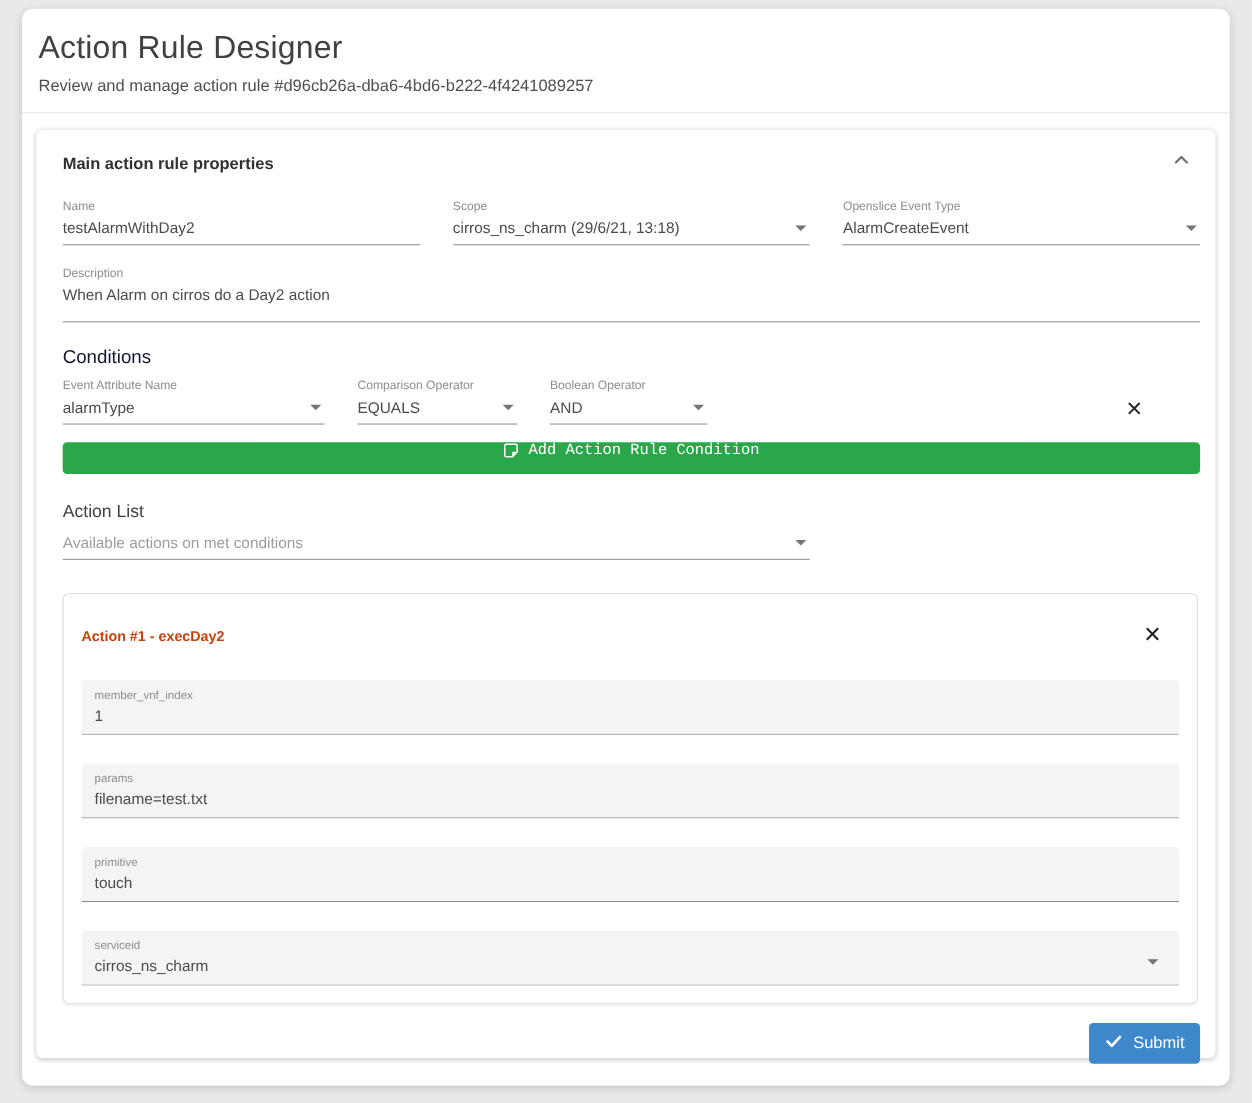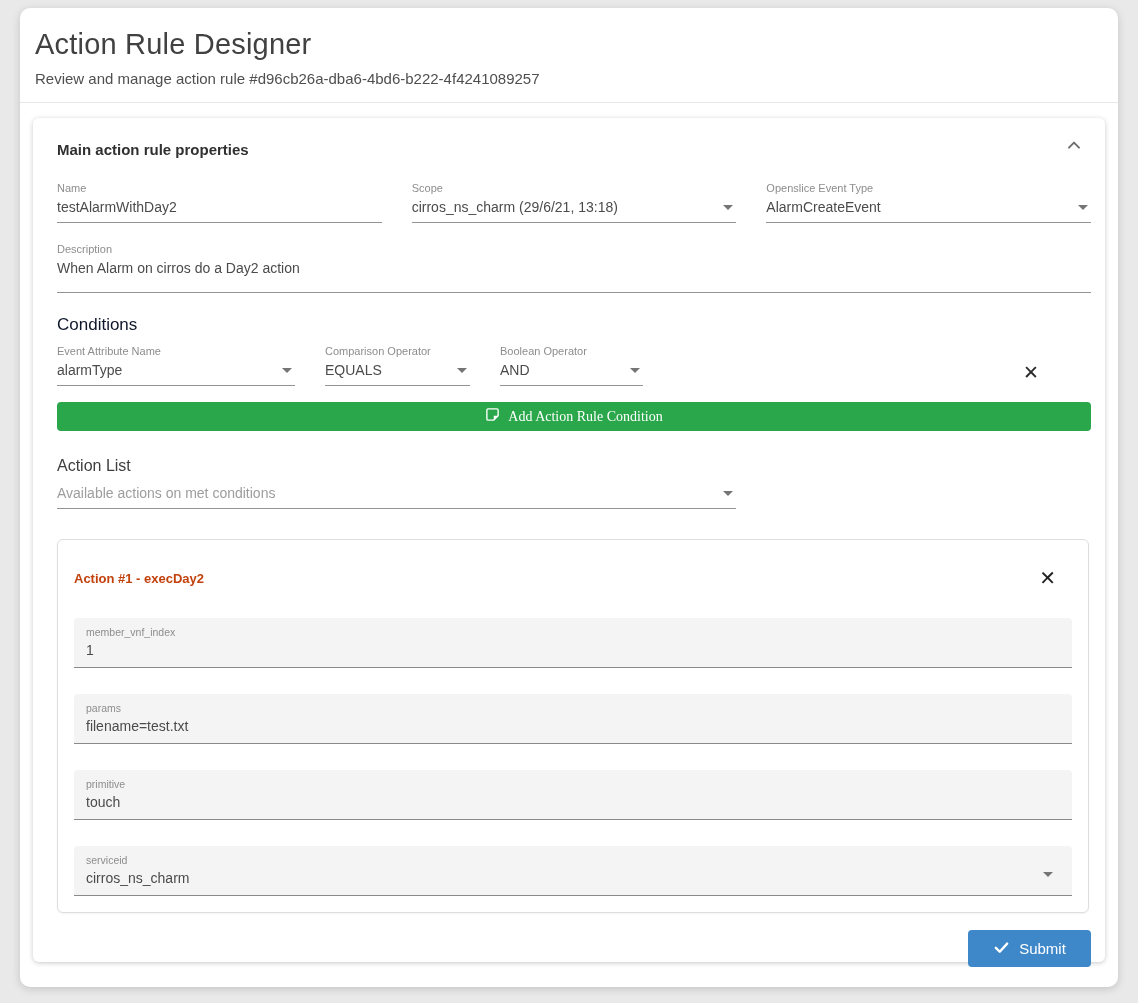--- a/index.html
+++ b/index.html
@@ -61,24 +61,24 @@
   .w-val { width: 237px; }
   .w-bool { width: 143px; }
   .close-x {
     margin-left: auto; margin-right: 52px; margin-bottom: 4px;
     font-size: 19px; color: #2a2a2a; cursor: pointer;
     background: none; border: none; line-height: 1;
     font-family: "Liberation Sans", sans-serif;
   }
 
   .btn-green {
-    display: flex; align-items: center; justify-content: center; gap: 8px;
+    display: flex; align-items: flex-start; justify-content: center; gap: 8px;
     background: var(--green, #2aa74a);
     color: #ffffff; border: none; border-radius: 4px;
-    font-size: 14px; font-family: Liberation Serif, serif;
+    font-size: 14px; font-family: Liberation Mono, monospace;
     cursor: pointer;
   }
   .btn-add-condition { width: 100%; height: 29px; margin-top: 16px; }
 
   .action-list-heading { margin-top: 26px; font-size: 16px; font-weight: 400; color: #3e3e3e; }
   .picker-row { display: flex; align-items: flex-end; margin-top: 10px; }
   .picker { width: 679px; }
   .btn-add-action { width: 325px; height: 31px; margin-left: auto; margin-bottom: 2px; }
 
   .action-card {
@@ -103,21 +103,21 @@
     margin-top: 26px;
     position: relative;
   }
   .filled-field .flabel { font-size: 10.5px; color: #8d8d8d; margin-bottom: 4px; }
   .filled-field .fvalue { font-size: 14px; color: #4b4b4b; }
   .filled-field .caret { position: absolute; right: 16px; top: 26px; }
 
   .submit-row { display: flex; justify-content: flex-end; margin-top: 17px; padding-right: 0; }
   .btn-submit {
     display: flex; align-items: center; justify-content: center; gap: 9px;
-    width: 123px; height: 37px;
+    width: 101px; height: 37px;
     background: var(--blue, #3e87c8);
     color: #ffffff; border: none; border-radius: 4px;
     font-size: 15px; font-family: "Liberation Sans", sans-serif;
     cursor: pointer;
   }
 </style>
 </head>
 <body>
 
 <div class="outer-card">

